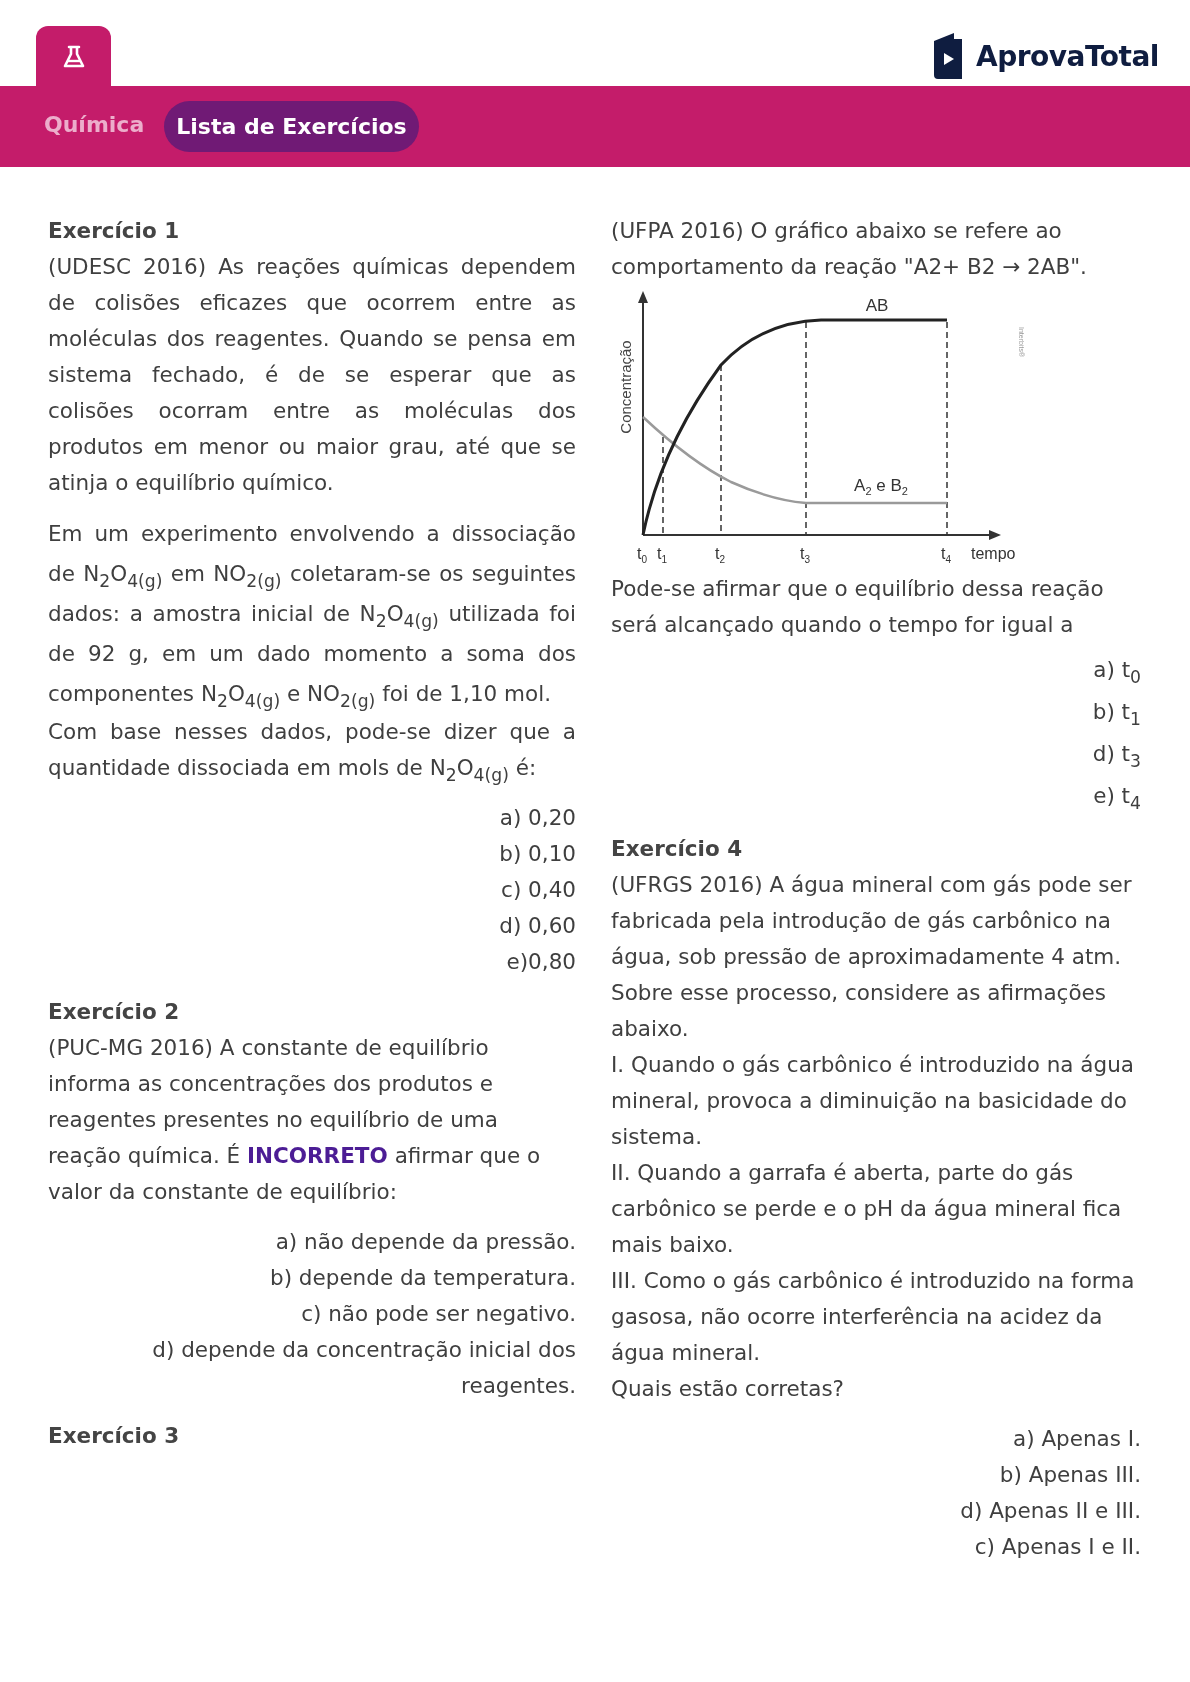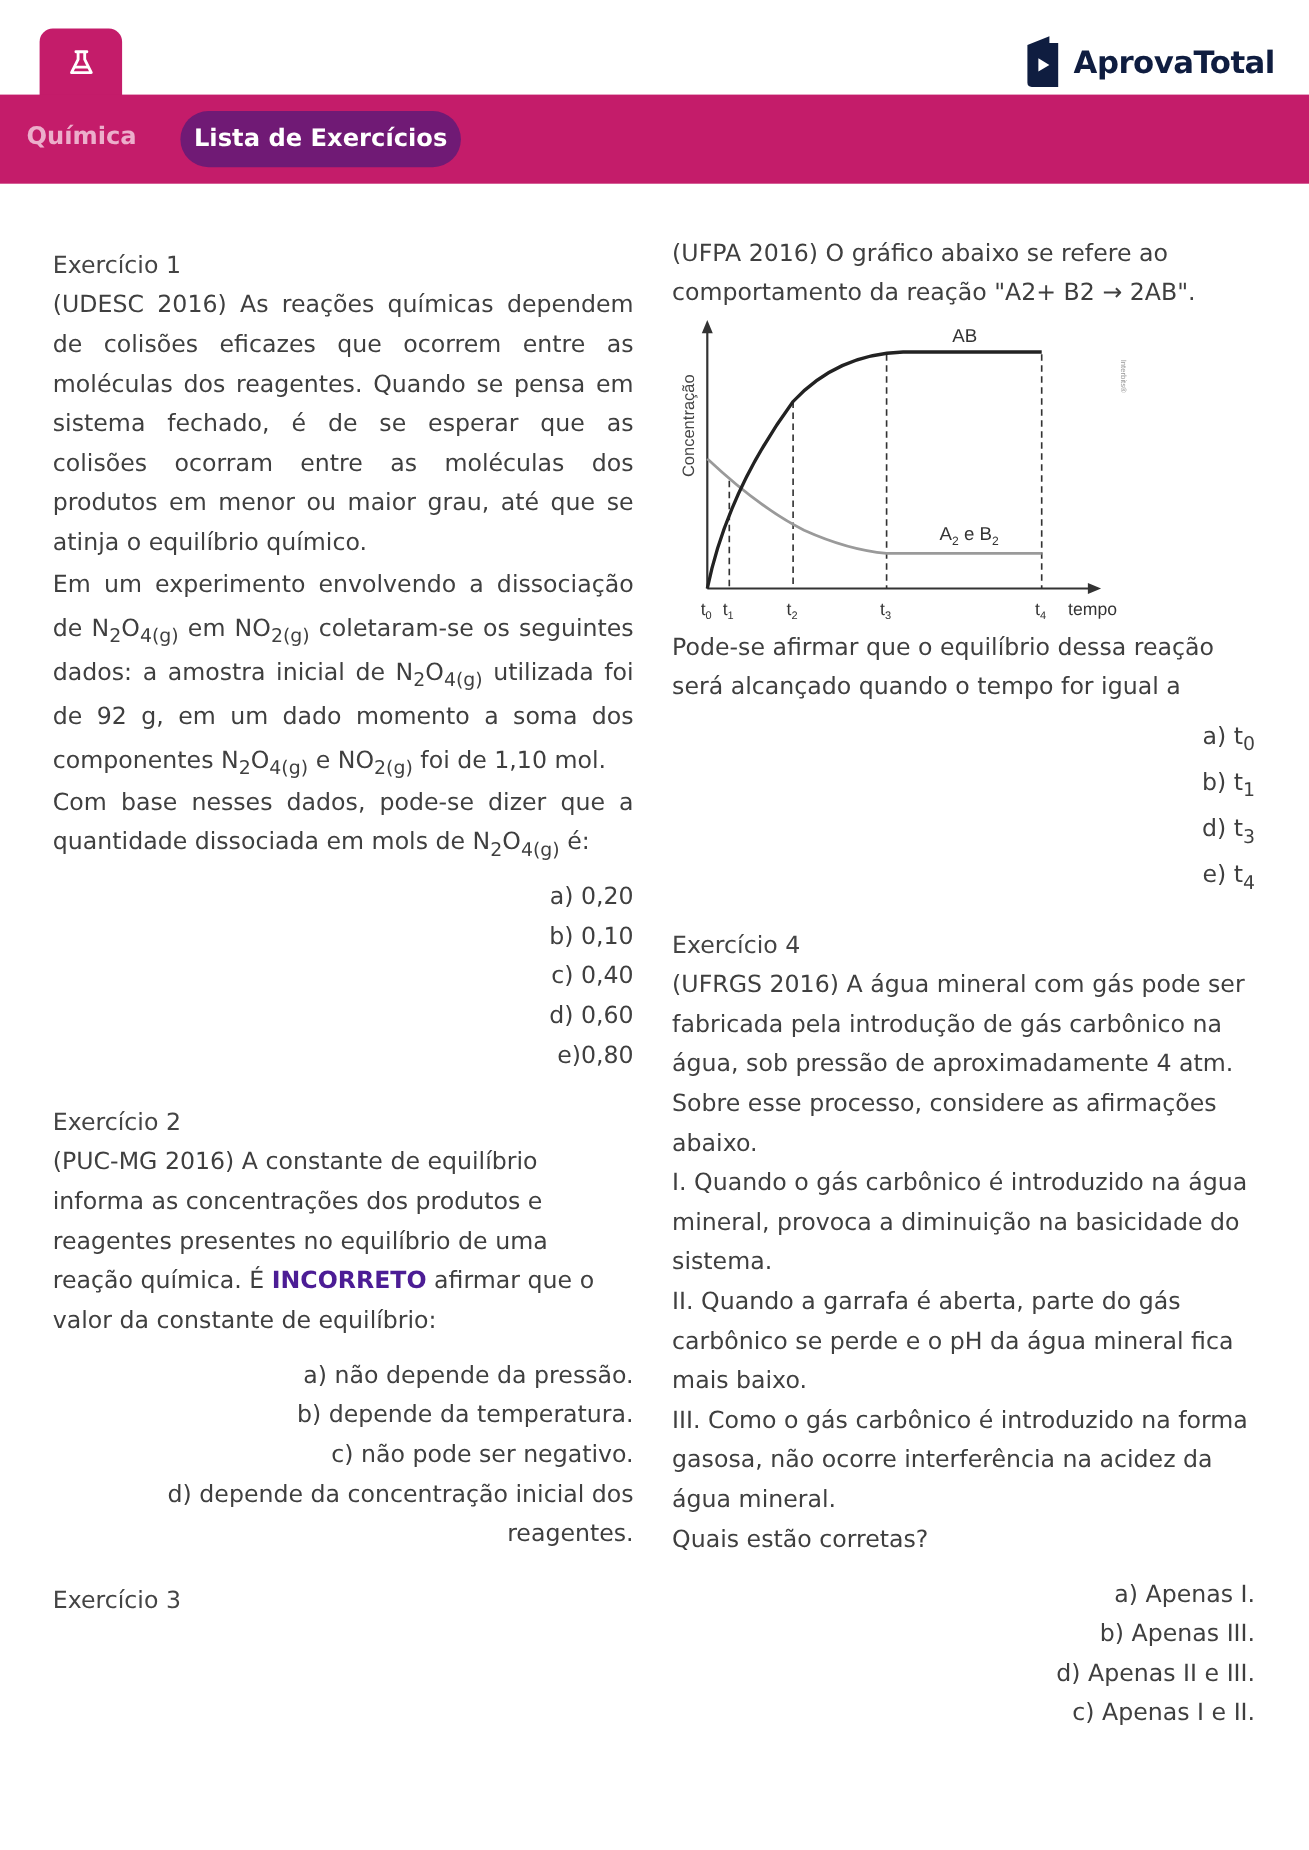--- a/index.html
+++ b/index.html
@@ -9,39 +9,39 @@
   .tab-icon {
     position: absolute; left: 36px; top: 26px; width: 75px; height: 62px;
     background: #c41c6a; border-radius: 12px 12px 0 0;
     display: flex; align-items: center; justify-content: center;
   }
   .header-bar {
     position: absolute; left: 0; top: 86px; width: 1190px; height: 81px;
     background: #c41c6a;
   }
   .crumb-subject {
-    position: absolute; left: 24px; top: 112px; font-size: 22px; font-weight: bold;
+    position: absolute; left: 44px; top: 112px; font-size: 22px; font-weight: bold;
     color: #ecaecb;
   }
   .crumb-pill {
     position: absolute; left: 164px; top: 101px; width: 255px; height: 51px;
     background: #701a75; border-radius: 26px; color: #ffffff;
     font-size: 22px; font-weight: bold; display: flex; align-items: center; justify-content: center;
   }
   .logo {
     position: absolute; left: 930px; top: 30px; height: 52px; display: flex; align-items: center;
   }
   .logo-text { font-size: 28px; font-weight: bold; color: #0f1d40; margin-left: 10px; letter-spacing: -0.5px; }
   .logo-text .light { font-weight: 600; }
 
   .col { position: absolute; top: 213px; font-size: 21.5px; line-height: 36px; color: #3f3f3f; }
   .col-left { left: 48px; width: 528px; }
   .col-right { left: 611px; width: 530px; }
   .justify { text-align: justify; }
-  .ex-title { font-weight: normal; color: #444; margin-top: 11px; }
+  .ex-title { font-weight: bold; color: #444; }
   .gap { height: 14px; }
   sub { font-size: 0.8em; vertical-align: -0.35em; line-height: 0; }
   .incorreto { font-weight: bold; color: #4c1d95; }
   .opt { display: block; text-align: right; }
   .opt-t { line-height: 42px; }
 
   .chart { display: block; margin: 2px 0 4px 0; }
 </style>
 </head>
 <body>
@@ -60,21 +60,21 @@
   <svg width="36" height="50" viewBox="0 0 36 50">
     <path d="M4 10 L24 2 L24 8 L32 8 L32 48 L8 48 Q4 48 4 44 Z" fill="#0f1d40"></path>
     <path d="M14 22 L24 28 L14 34 Z" fill="#fff"></path>
   </svg>
   <span class="logo-text"><span>Aprova</span><span class="light">Total</span></span>
 </div>
 
 <div class="col col-left">
   <div class="ex-title">Exercício 1</div>
   <div class="justify">(UDESC 2016) As reações químicas dependem de colisões eficazes que ocorrem entre as moléculas dos reagentes. Quando se pensa em sistema fechado, é de se esperar que as colisões ocorram entre as  moléculas dos produtos em menor ou maior grau, até que se atinja o equilíbrio químico.</div>
-  <div class="justify" style="line-height:40px;">
+  <div class="justify" style="line-height:40px;margin-top:13px;">
     <span>Em um experimento envolvendo a dissociação de N</span><sub>2</sub><span>O</span><sub>4(g)</sub><span> em NO</span><sub>2(g)</sub><span> coletaram-se os seguintes dados: a amostra inicial de N</span><sub>2</sub><span>O</span><sub>4(g)</sub><span> utilizada foi de 92 g, em um dado momento a soma dos componentes N</span><sub>2</sub><span>O</span><sub>4(g)</sub><span> e NO</span><sub>2(g)</sub><span> foi de 1,10 mol.</span>
   </div>
   <div class="justify">
     <span>Com base nesses dados, pode-se dizer que a quantidade dissociada em mols de N</span><sub>2</sub><span>O</span><sub>4(g)</sub><span> é:</span>
   </div>
   <div class="gap"></div>
   <span class="opt">a) 0,20</span>
   <span class="opt">b) 0,10</span>
   <span class="opt">c) 0,40</span>
   <span class="opt">d) 0,60</span>

